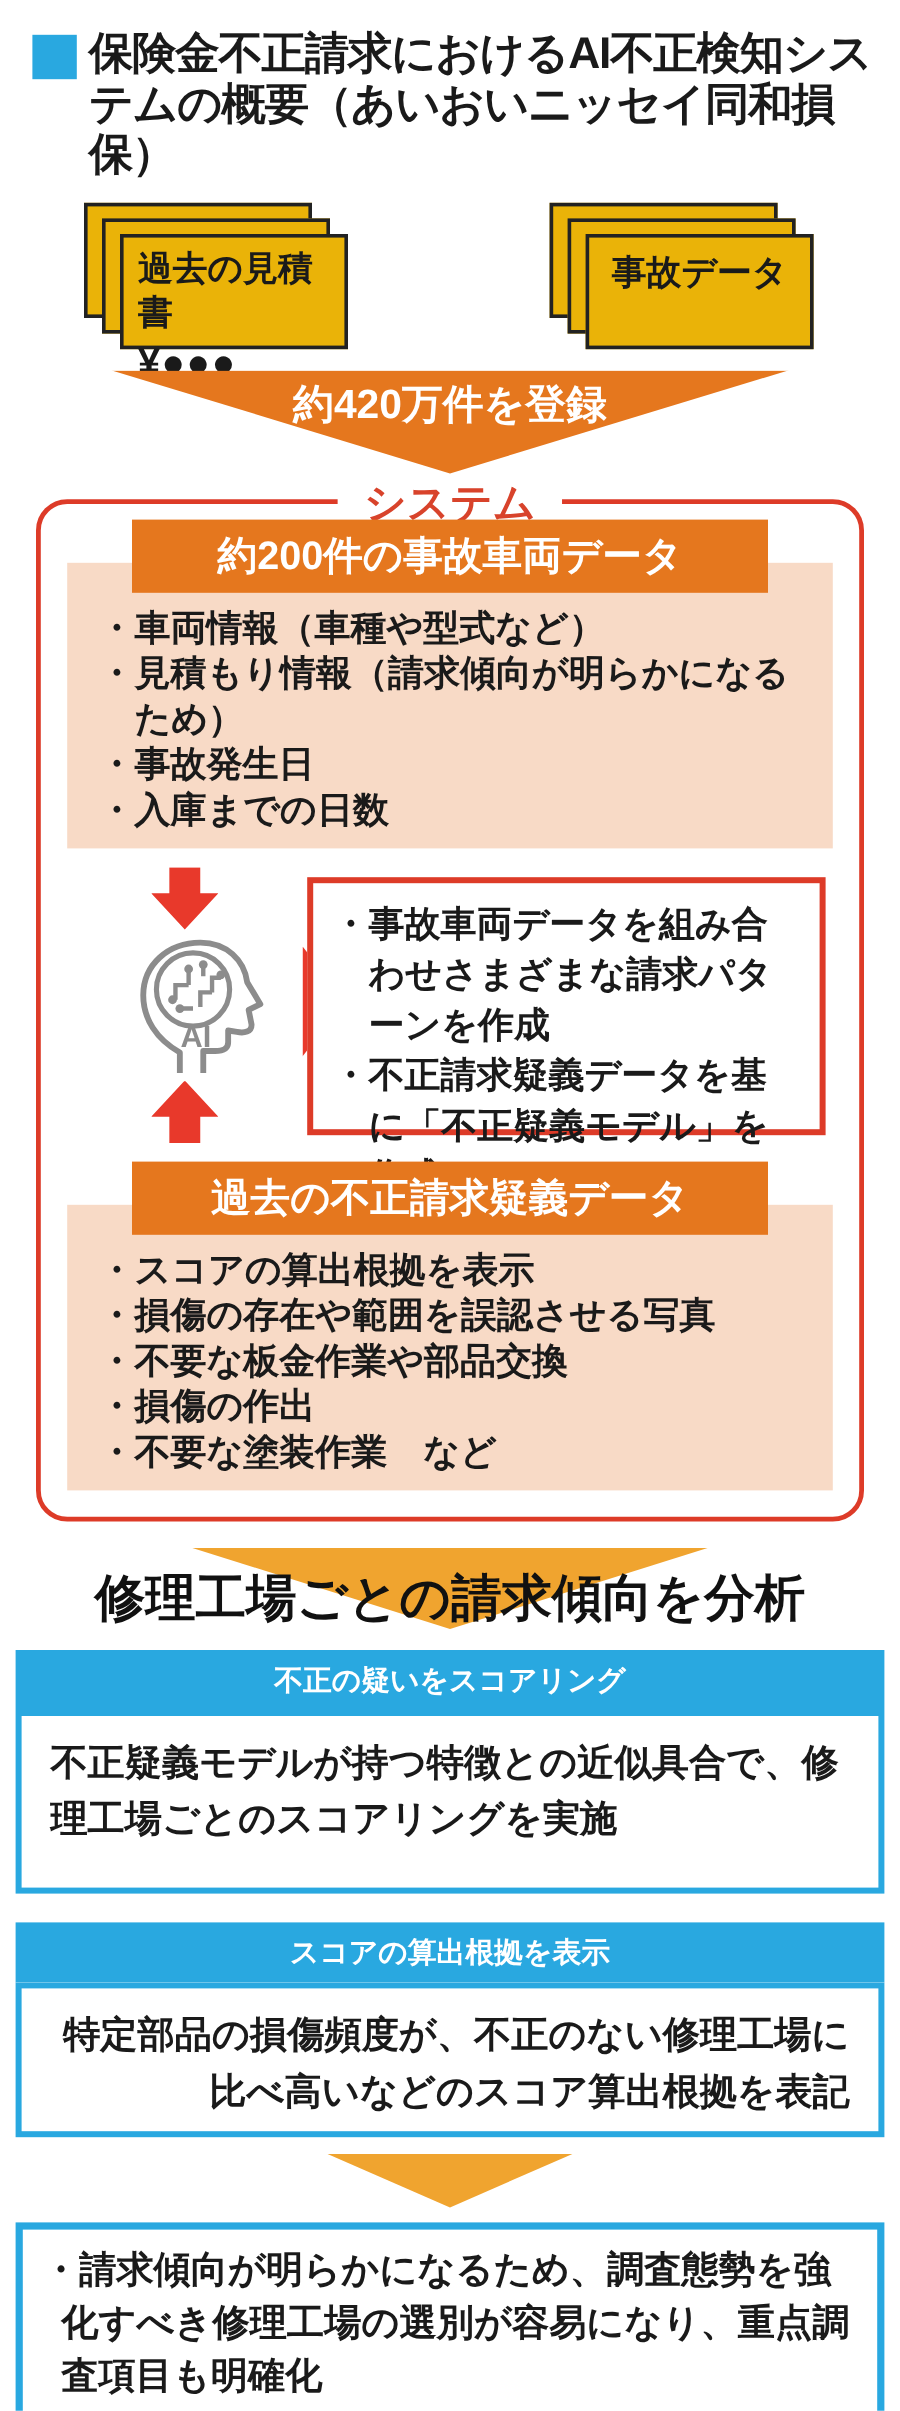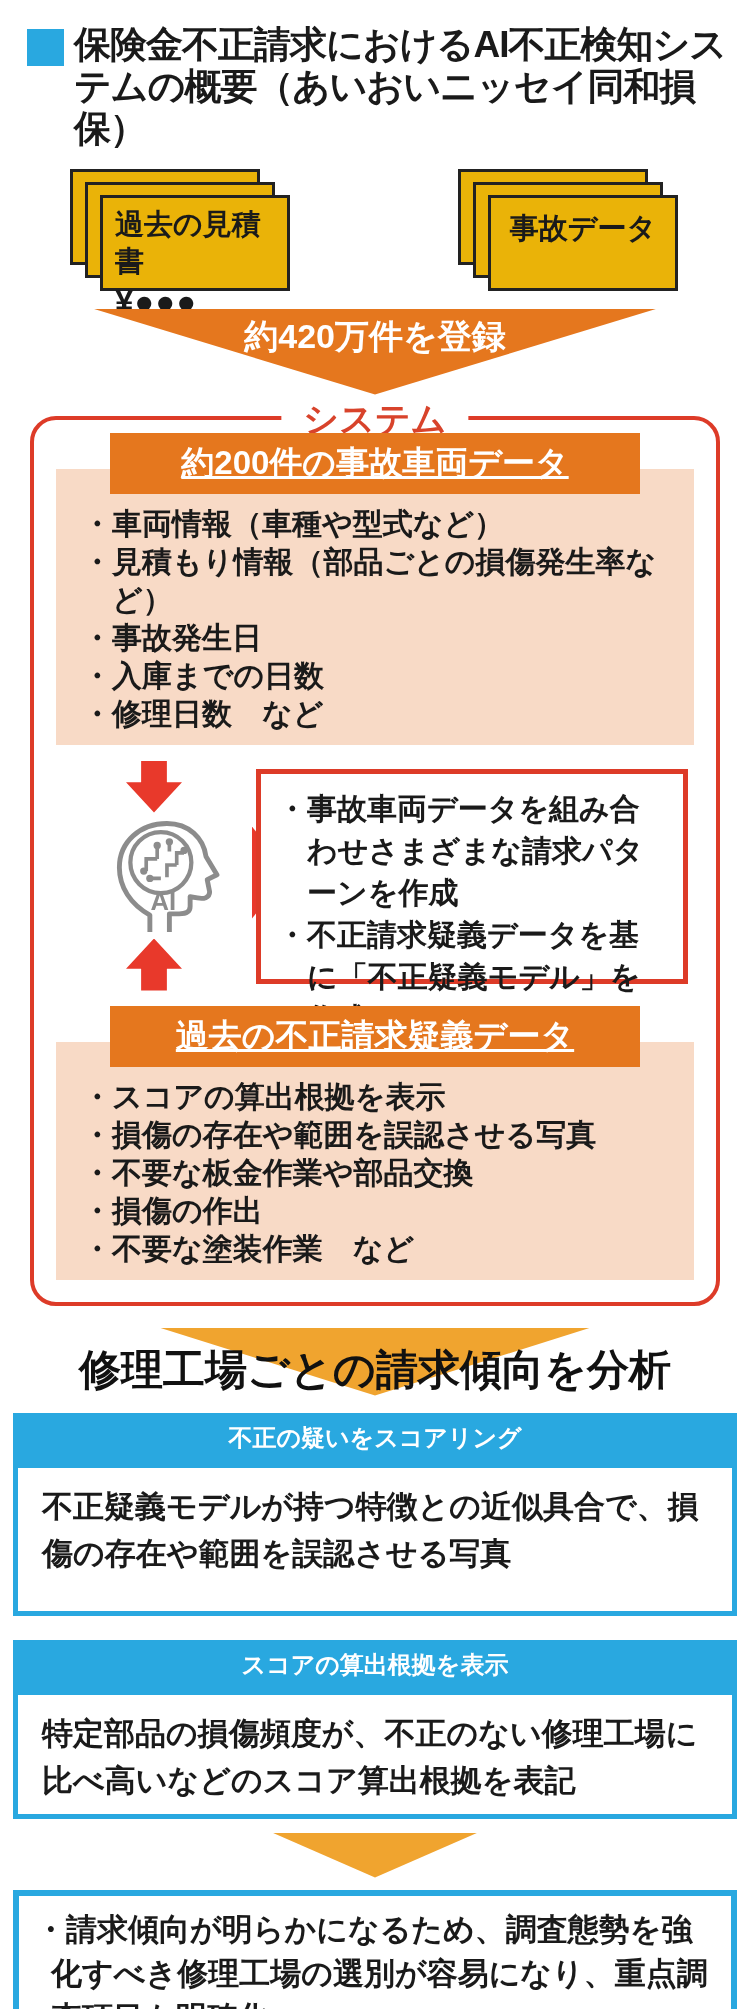--- a/index.html
+++ b/index.html
@@ -31,21 +31,21 @@
       color:#fff;font-size:34px;font-weight:800;}
 
   
   .system-wrap{position:relative;margin:21px 30px 0;}
   .system-box{border:4px solid #DD3B28;border-radius:26px;padding:13px 0 22px;background:#fff;}
   .system-label{position:absolute;top:-20px;left:50%;transform:translateX(-50%);
       background:#fff;padding:0 22px;color:#D8432B;font-size:35px;font-weight:800;white-space:nowrap;}
 
   .data-block{position:relative;margin:0 22px;}
   .block-header{position:relative;z-index:2;width:530px;margin:0 auto;background:#E5771E;
-      color:#fff;font-size:33px;font-weight:800;text-align:center;padding:8px 0;text-decoration:underline;}
+      color:#fff;font-size:33px;font-weight:800;text-align:center;padding:8px 0;}
   .block-body{background:#F8DAC6;margin-top:-25px;padding:36px 26px 12px;
       font-size:30px;line-height:38px;font-weight:600;}
   .block-body div{padding-left:30px;text-indent:-30px;}
 
   
   .ai-cluster{position:relative;height:237px;margin:12px 22px 0;}
   .arrow-down{position:absolute;left:70px;top:4px;width:56px;height:52px;background:#E8392B;
       clip-path:polygon(27% 0,73% 0,73% 42%,100% 42%,50% 100%,0 42%,27% 42%);}
   .arrow-up{position:absolute;left:70px;top:182px;width:56px;height:52px;background:#E8392B;
       clip-path:polygon(50% 0,100% 58%,73% 58%,73% 100%,27% 100%,27% 58%,0 58%);}
@@ -64,21 +64,21 @@
       font-size:42px;font-weight:800;color:#111;}
 
   .tri-plain{width:206px;height:45px;margin:14px auto 12px;background:#F0A42F;
       clip-path:polygon(0 0,100% 0,50% 100%);}
 
   
   .blue-section{margin:13px 13px 0;}
   .b-header{background:#29A8E0;color:#fff;font-size:24px;font-weight:800;text-align:center;padding:9px 0;}
   .b-body{border:5px solid #29A8E0;background:#fff;padding:15px 24px 34px;
       font-size:31px;line-height:47px;font-weight:600;}
-  .b-body.tight{padding-bottom:10px;}
+  .b-body.tight{padding-bottom:10px;text-align:right;}
   .gap24{height:24px;}
 
   .outcome-box{margin:0 13px;border:6px solid #29A8E0;background:#fff;
       padding:12px 16px 12px;font-size:31px;line-height:44px;font-weight:600;}
   .outcome-box div{padding-left:16px;text-indent:-16px;}
 </style>
 </head>
 <body>
 
 <div class="page">
@@ -114,24 +114,23 @@
   </div>
 
   <div class="system-wrap">
     <div class="system-label">システム</div>
     <div class="system-box">
 
       <div class="data-block">
         <div class="block-header">約200件の事故車両データ</div>
         <div class="block-body">
           <div>・車両情報（車種や型式など）</div>
-          <div>・見積もり情報（部品ごとの損傷発生率など）</div>
+          <div>・見積もり情報（請求傾向が明らかになるため）</div>
           <div>・事故発生日</div>
           <div>・入庫までの日数</div>
-          <div>・修理日数　など</div>
         </div>
       </div>
 
       <div class="ai-cluster">
         <div class="arrow-down"></div>
         <div class="ai-head">
           <svg viewBox="0 0 105 100" width="160" height="122">
             <path d="M36 96 V82 C20 73 11 59 11 43 C11 22 28 7 50 7 C68 7 80 19 82 34 L91 49 L83 53 L85 63 C85 68 80 69 75 68 L69 67 L69 75 C69 80 65 81 60 81 L52 81 V96" fill="none" stroke="#8C8C8C" stroke-width="4" stroke-linejoin="round"></path>
             <circle cx="45" cy="39" r="25" fill="none" stroke="#8C8C8C" stroke-width="3.5"></circle>
             <path d="M33 46 L33 36 L42 36 M42 36 L42 27 M50 51 L50 41 L58 41 M58 41 L58 31 L64 31 M38 52 L45 52 M52 24 L52 30" fill="none" stroke="#8C8C8C" stroke-width="3"></path>
@@ -165,21 +164,21 @@
     </div>
   </div>
 
   <div class="analysis-wrap">
     <div class="tri-down-yellow"></div>
     <div class="analysis-label">修理工場ごとの請求傾向を分析</div>
   </div>
 
   <div class="blue-section">
     <div class="b-header">不正の疑いをスコアリング</div>
-    <div class="b-body">不正疑義モデルが持つ特徴との近似具合で、損傷の存在や範囲を誤認させる写真</div>
+    <div class="b-body">不正疑義モデルが持つ特徴との近似具合で、修理工場ごとのスコアリングを実施</div>
   </div>
 
   <div class="gap24"></div>
 
   <div class="blue-section" style="margin-top:0">
     <div class="b-header">スコアの算出根拠を表示</div>
     <div class="b-body tight">特定部品の損傷頻度が、不正のない修理工場に比べ高いなどのスコア算出根拠を表記</div>
   </div>
 
   <div class="tri-plain"></div>

